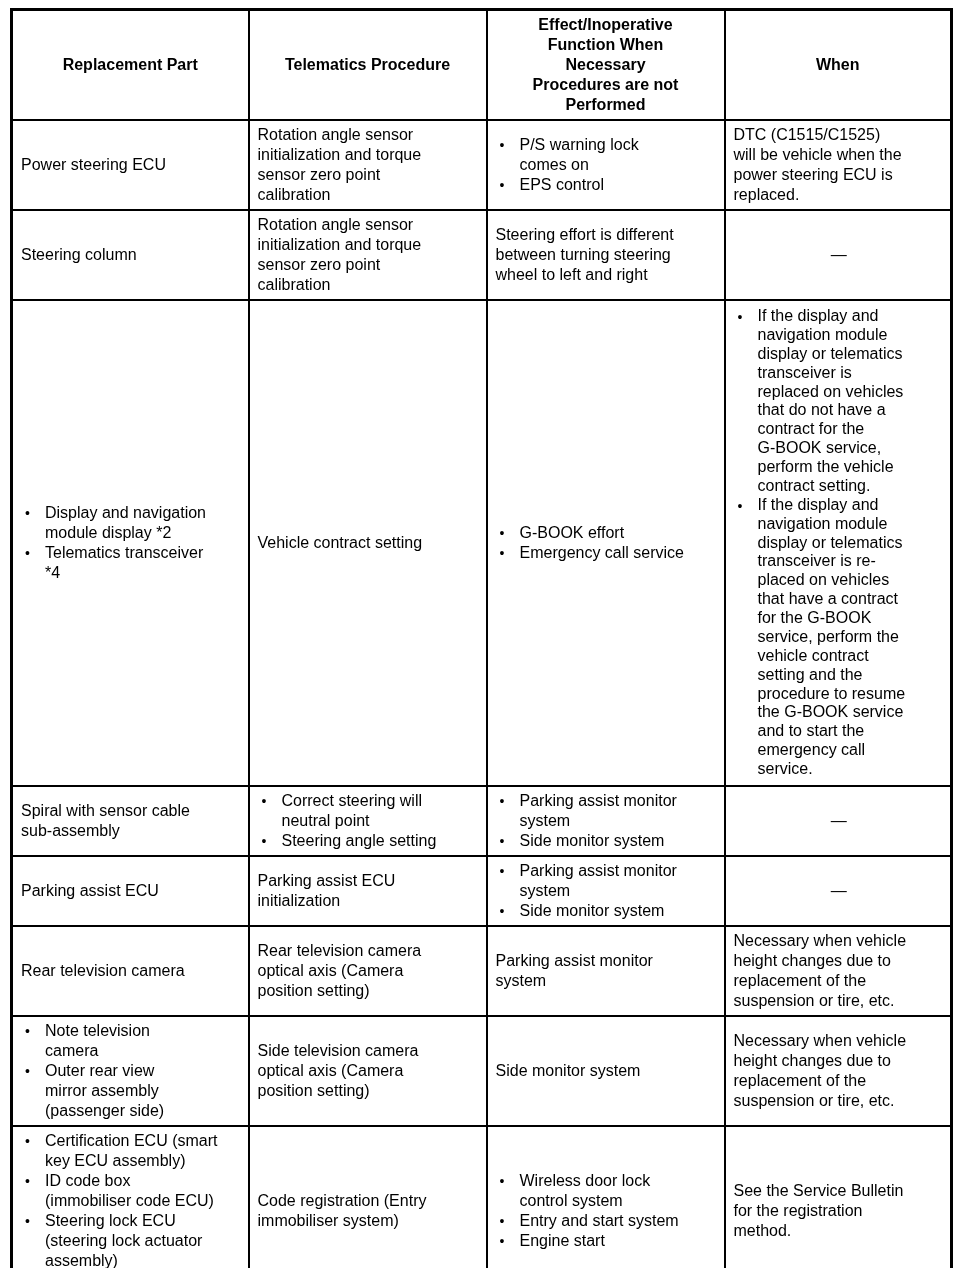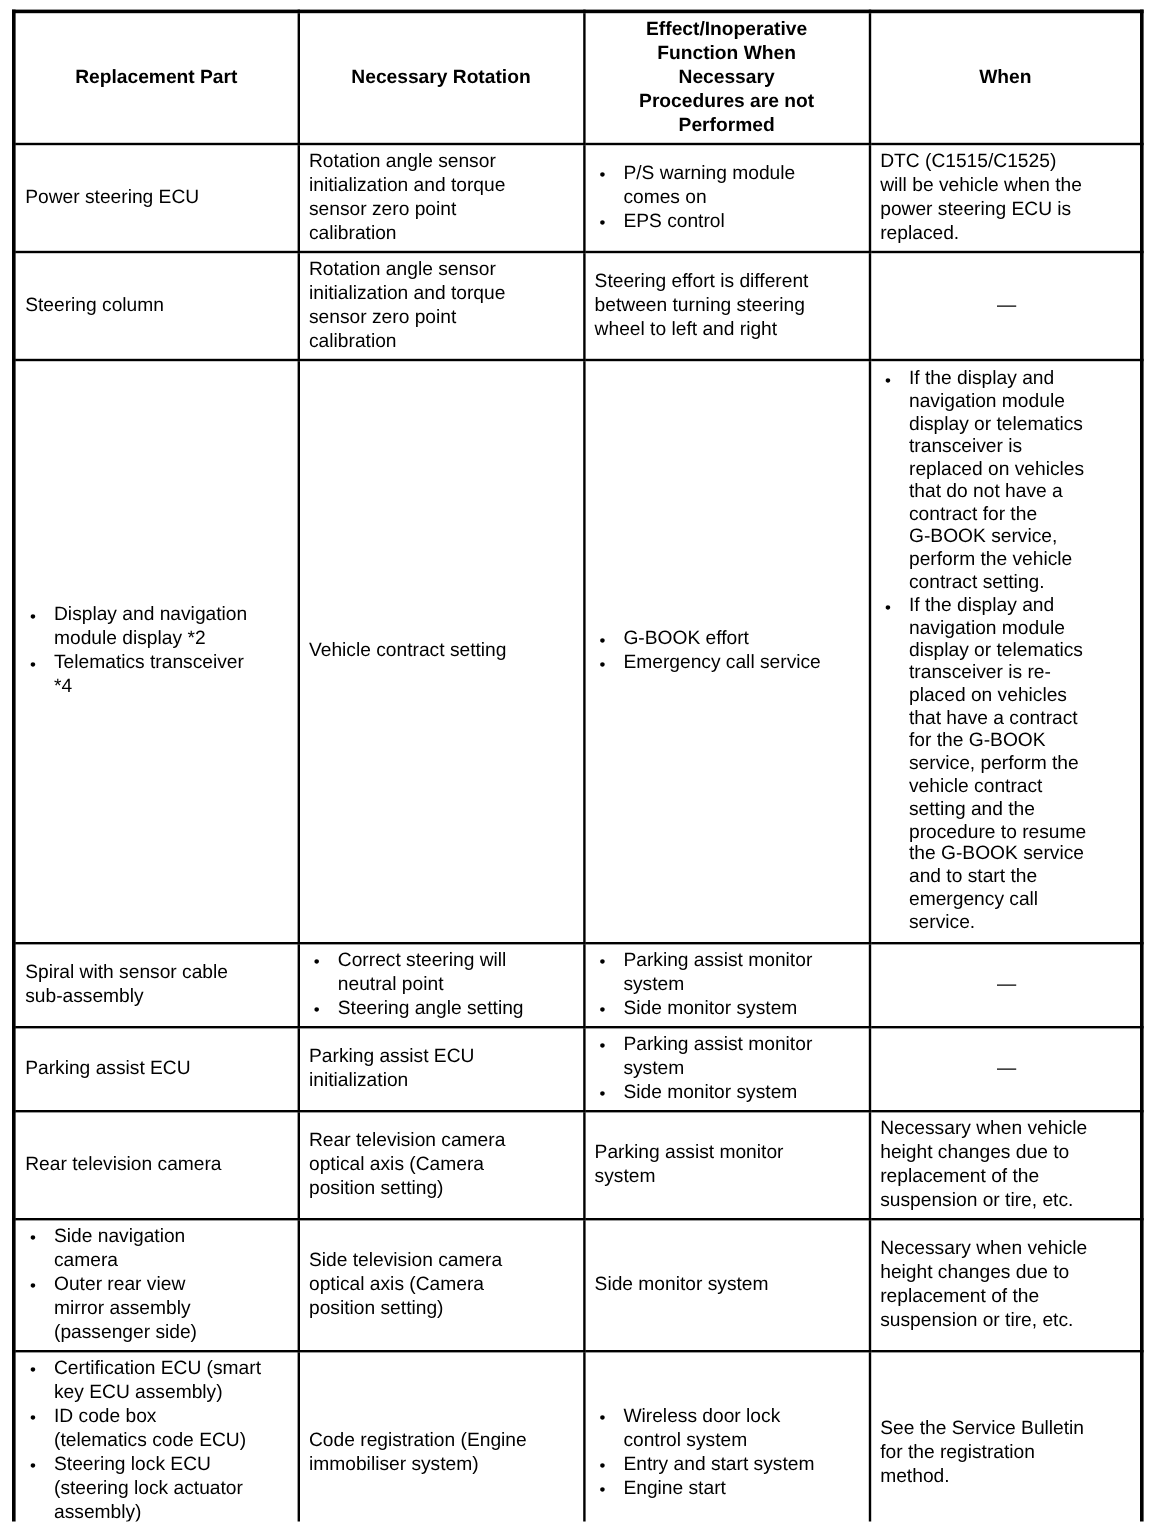--- a/index.html
+++ b/index.html
@@ -75,21 +75,21 @@
       <col style="width:238px">
       <col style="width:227px">
     </colgroup>
 
     <tbody>
         <tr class="h-header">
       <th>
             <div class="txt">Replacement Part</div>
           </th>
       <th>
-            <div class="txt">Necessary Rotation</div>
+            <div class="txt">Telematics Procedure</div>
           </th>
       <th>
             <div class="txt">Effect/Inoperative
 Function When Necessary
 Procedures are not
 Performed</div>
           </th>
       <th>
             <div class="txt">When</div>
           </th>
@@ -102,21 +102,21 @@
       <td>
             <div class="txt">Rotation angle sensor
 initialization and torque
 sensor zero point
 calibration</div>
           </td>
       <td>
         <ul class="blist">
           <li>
                 <span class="dot">•</span>
-                <span class="txt">P/S warning module
+                <span class="txt">P/S warning lock
 comes on</span>
               </li>
           <li>
                 <span class="dot">•</span>
                 <span class="txt">EPS control</span>
               </li>
         </ul>
       </td>
       <td>
             <div class="txt">DTC (C1515/C1525)
@@ -294,21 +294,21 @@
 replacement of the
 suspension or tire, etc.</div>
           </td>
     </tr>
 
     <tr class="h-r7">
       <td>
         <ul class="blist">
           <li>
                 <span class="dot">•</span>
-                <span class="txt">Side navigation
+                <span class="txt">Note television
 camera</span>
               </li>
           <li>
                 <span class="dot">•</span>
                 <span class="txt">Outer rear view
 mirror assembly
 (passenger side)</span>
               </li>
         </ul>
       </td>
@@ -332,36 +332,36 @@
       <td>
         <ul class="blist">
           <li>
                 <span class="dot">•</span>
                 <span class="txt">Certification ECU (smart
 key ECU assembly)</span>
               </li>
           <li>
                 <span class="dot">•</span>
                 <span class="txt">ID code box
-(telematics code ECU)</span>
+(immobiliser code ECU)</span>
               </li>
           <li>
                 <span class="dot">•</span>
                 <span class="txt">Steering lock ECU
 (steering lock actuator
 assembly)</span>
               </li>
           <li>
                 <span class="dot">•</span>
                 <span class="txt">Key</span>
               </li>
         </ul>
       </td>
       <td>
-            <div class="txt">Code registration (Engine
+            <div class="txt">Code registration (Entry
 immobiliser system)</div>
           </td>
       <td>
         <ul class="blist">
           <li>
                 <span class="dot">•</span>
                 <span class="txt">Wireless door lock
 control system</span>
               </li>
           <li>

